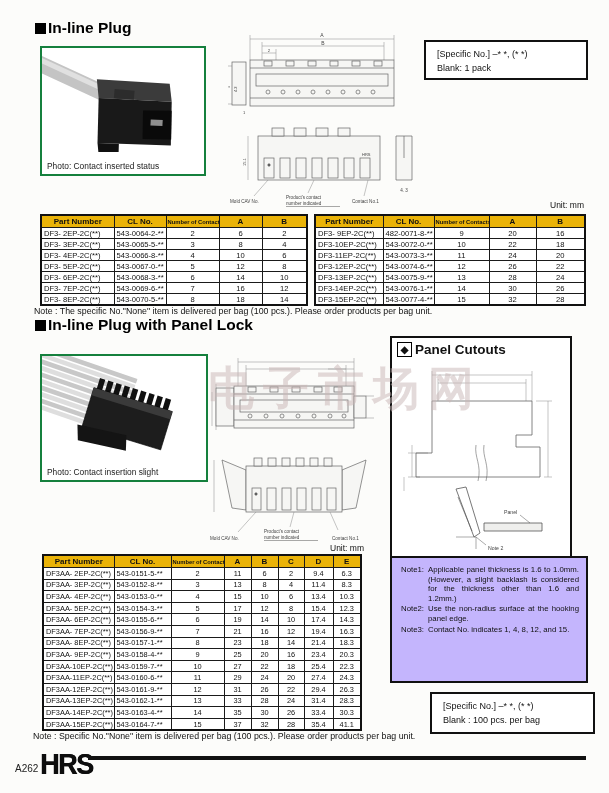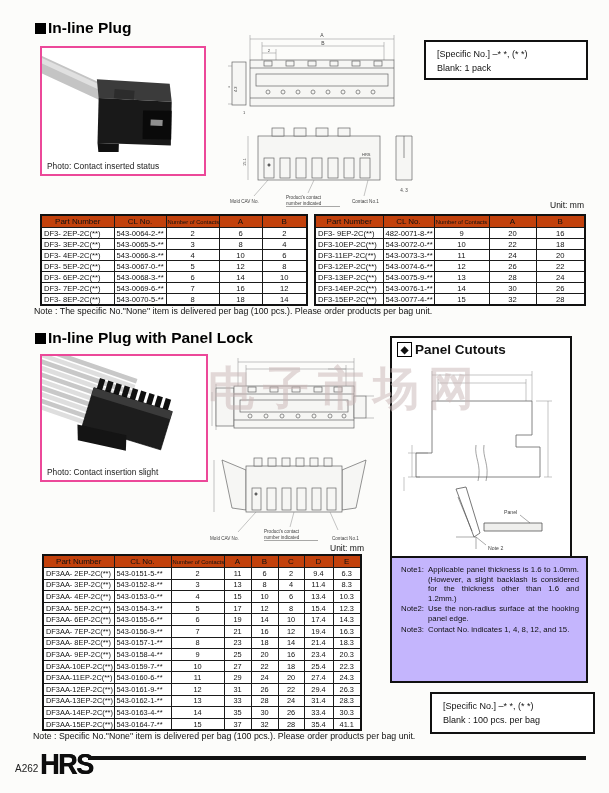--- a/index.html
+++ b/index.html
@@ -3,31 +3,31 @@
 <meta charset="utf-8">
 <style>
   html,body{margin:0;padding:0;background:#e8e8e6;}
   #page{position:relative;width:609px;height:793px;background:#fcfcfa;overflow:hidden;
         font-family:"Liberation Sans",sans-serif;color:#111;}
   .abs{position:absolute;}
   
   .sec-title{display:flex;align-items:center;font-weight:bold;font-size:15.5px;color:#000;}
   .sq-icon{width:11px;height:11px;background:#000;display:inline-block;margin-right:2px;}
   
-  .photo-box{border:2px solid #ec4899;background:#fff;z-index:7;text-align:center;}
+  .photo-box{border:2px solid #15803d;background:#fff;z-index:7;text-align:center;}
   .photo-box svg{display:block;}
   .photo-cap{position:absolute;left:4px;bottom:3px;font-size:8.4px;color:#222;background:rgba(255,255,255,.75);padding:0 1px;}
   
   .spec-box{border:2px solid #111;background:#fff;font-size:9px;line-height:14px;padding:5px 4px 0 11px;z-index:7;}
   
   .unit{font-size:8.5px;color:#111;}
   
   .dtable{position:absolute;border-collapse:collapse;table-layout:fixed;background:#fff;border:2px solid #111;z-index:7;}
   .dtable th,.dtable td{border:1px solid #1a1a1a;font-size:7.6px;text-align:center;padding:0 1px;height:10px;color:#111;overflow:hidden;white-space:nowrap;}
-  .dtable th{background:#c2410c;font-weight:normal;font-size:8px;height:11px;}
+  .dtable th{background:#eab308;font-weight:bold;font-size:8px;height:11px;}
   .dtable th:nth-child(3){font-size:5.8px;}
   .dtable td.c-left{text-align:left;padding-left:2px;}
   #table2 td{height:10.6px;font-size:7.4px;}
   .note-line{font-size:8.8px;color:#111;}
   
   #cutout-box{border:2px solid #111;background:#fff;}
   #cutout-title{display:flex;align-items:center;font-weight:bold;font-size:13.5px;padding:4px 0 0 5px;}
   .diamond-sq{width:13px;height:13px;border:1.6px solid #000;font-size:10px;line-height:13px;text-align:center;margin-right:3px;}
   #notes-box{border:2px solid #111;background:#c4b5fd;padding:7px 7px 0 9px;z-index:7;}
   .note-row{display:flex;font-size:7.8px;line-height:9.6px;margin-bottom:1px;}
@@ -277,21 +277,21 @@
           <td class="c-left">543-0077-4-**</td>
           <td>15</td>
           <td>32</td>
           <td>28</td>
         </tr>
       </tbody>
   </table>
 
   <div class="abs note-line" style="left:34px;top:306px;width:565px;">Note : The specific No."None" item is delivered per bag (100  pcs.). Please order products per bag unit.</div>
 
-  <div class="abs sec-title" style="left:35px;top:329px;">
+  <div class="abs sec-title" style="left:35px;top:316px;">
     <span class="sq-icon"></span>
     <span>In-line Plug with Panel Lock</span>
   </div>
 
   <div class="abs photo-box" style="left:40px;top:354px;width:164px;height:124px;">
     <svg class="draw" width="160" height="102" viewBox="0 0 160 102">
       <g transform="translate(-18,-16) rotate(19)">
         <rect x="-10" y="0" width="130" height="4.6" fill="#c8c8c8"></rect>
           <rect x="-10" y="6.2" width="130" height="4.6" fill="#dedede"></rect>
         <rect x="-10" y="12.4" width="130" height="4.6" fill="#c8c8c8"></rect>

